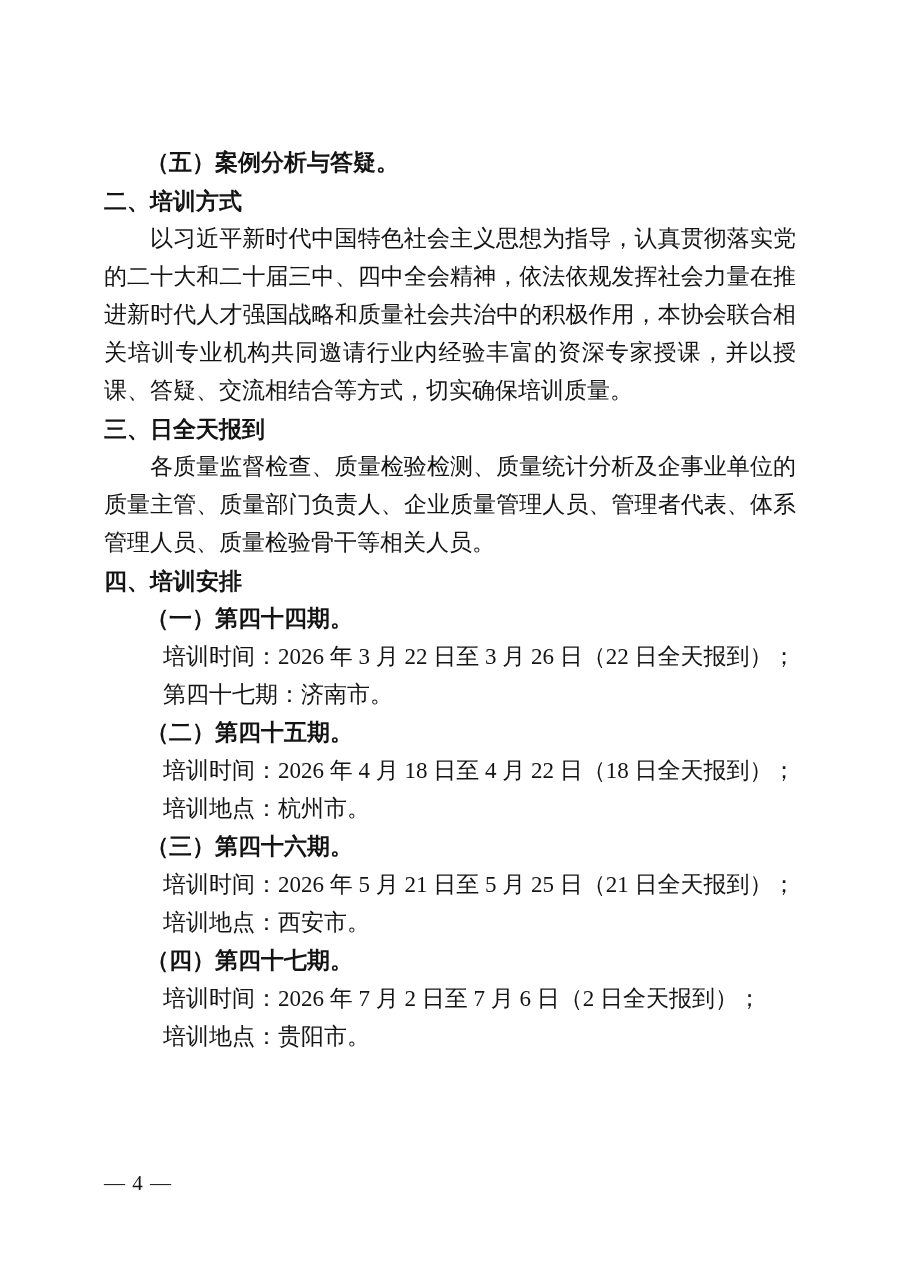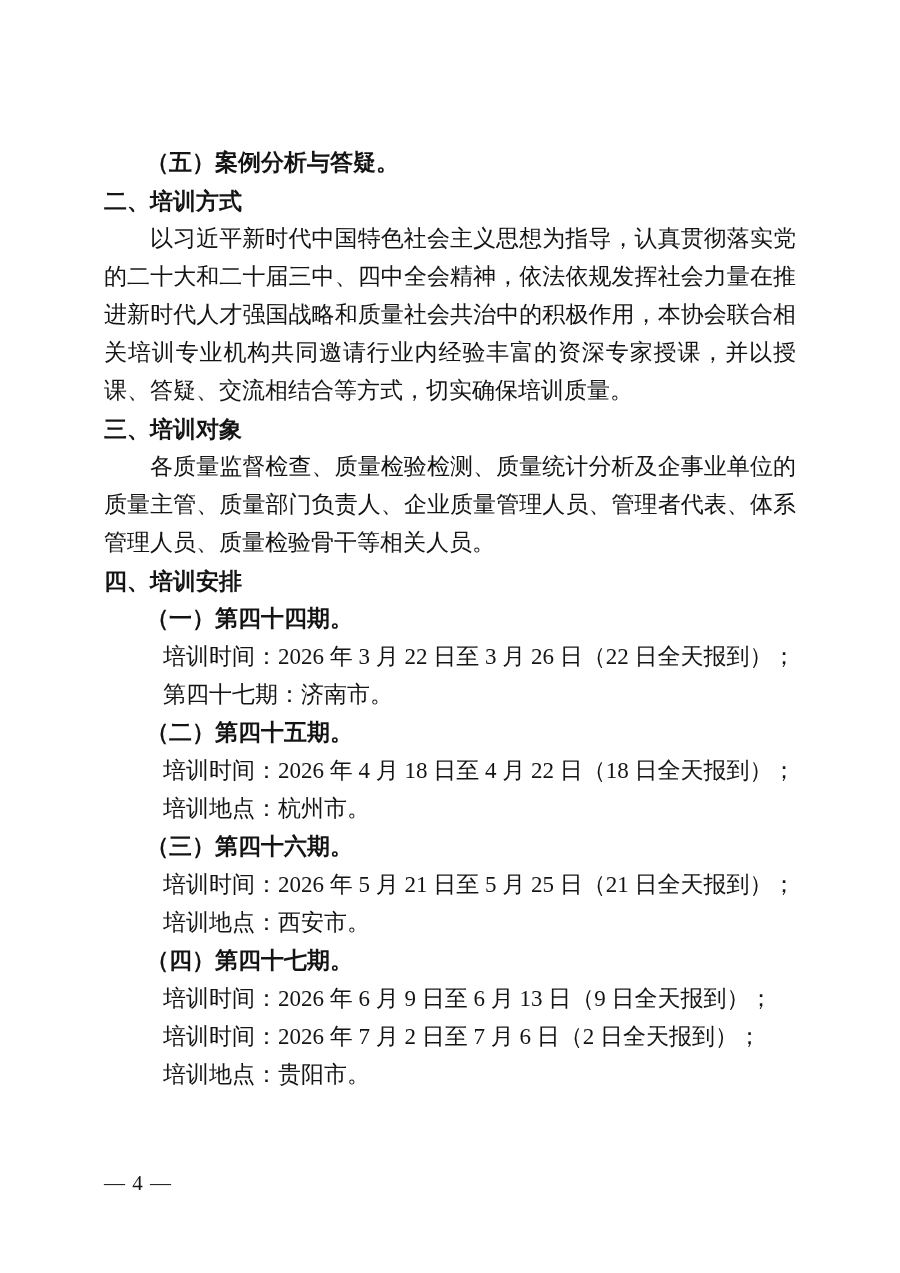--- a/index.html
+++ b/index.html
@@ -58,33 +58,32 @@
   }
 </style>
 </head>
 <body>
 
 <div class="page">
   <div class="content" id="doc-content">
       <div class="block item-heading">（五）案例分析与答疑。</div>
       <div class="block section-heading">二、培训方式</div>
       <div class="block body-paragraph">以习近平新时代中国特色社会主义思想为指导，认真贯彻落实党的二十大和二十届三中、四中全会精神，依法依规发挥社会力量在推进新时代人才强国战略和质量社会共治中的积极作用，本协会联合相关培训专业机构共同邀请行业内经验丰富的资深专家授课，并以授课、答疑、交流相结合等方式，切实确保培训质量。</div>
-      <div class="block section-heading">三、培训对象</div>
+      <div class="block section-heading">三、日全天报到</div>
       <div class="block body-paragraph">各质量监督检查、质量检验检测、质量统计分析及企事业单位的质量主管、质量部门负责人、企业质量管理人员、管理者代表、体系管理人员、质量检验骨干等相关人员。</div>
       <div class="block section-heading">四、培训安排</div>
       <div class="block item-heading">（一）第四十四期。</div>
       <div class="block detail-line">培训时间：2026 年 3 月 22 日至 3 月 26 日（22 日全天报到）；</div>
       <div class="block detail-line">第四十七期：济南市。</div>
       <div class="block item-heading">（二）第四十五期。</div>
       <div class="block detail-line">培训时间：2026 年 4 月 18 日至 4 月 22 日（18 日全天报到）；</div>
       <div class="block detail-line">培训地点：杭州市。</div>
       <div class="block item-heading">（三）第四十六期。</div>
       <div class="block detail-line">培训时间：2026 年 5 月 21 日至 5 月 25 日（21 日全天报到）；</div>
       <div class="block detail-line">培训地点：西安市。</div>
       <div class="block item-heading">（四）第四十七期。</div>
-      <div class="block detail-line">培训时间：2026 年 6 月 9 日至 6 月 13 日（9 日全天报到）；</div>
       <div class="block detail-line">培训时间：2026 年 7 月 2 日至 7 月 6 日（2 日全天报到）；</div>
       <div class="block detail-line">培训地点：贵阳市。</div>
     </div>
   <div class="footer">
     <span>— 4 —</span>
   </div>
 </div>
 
 </body></html>

